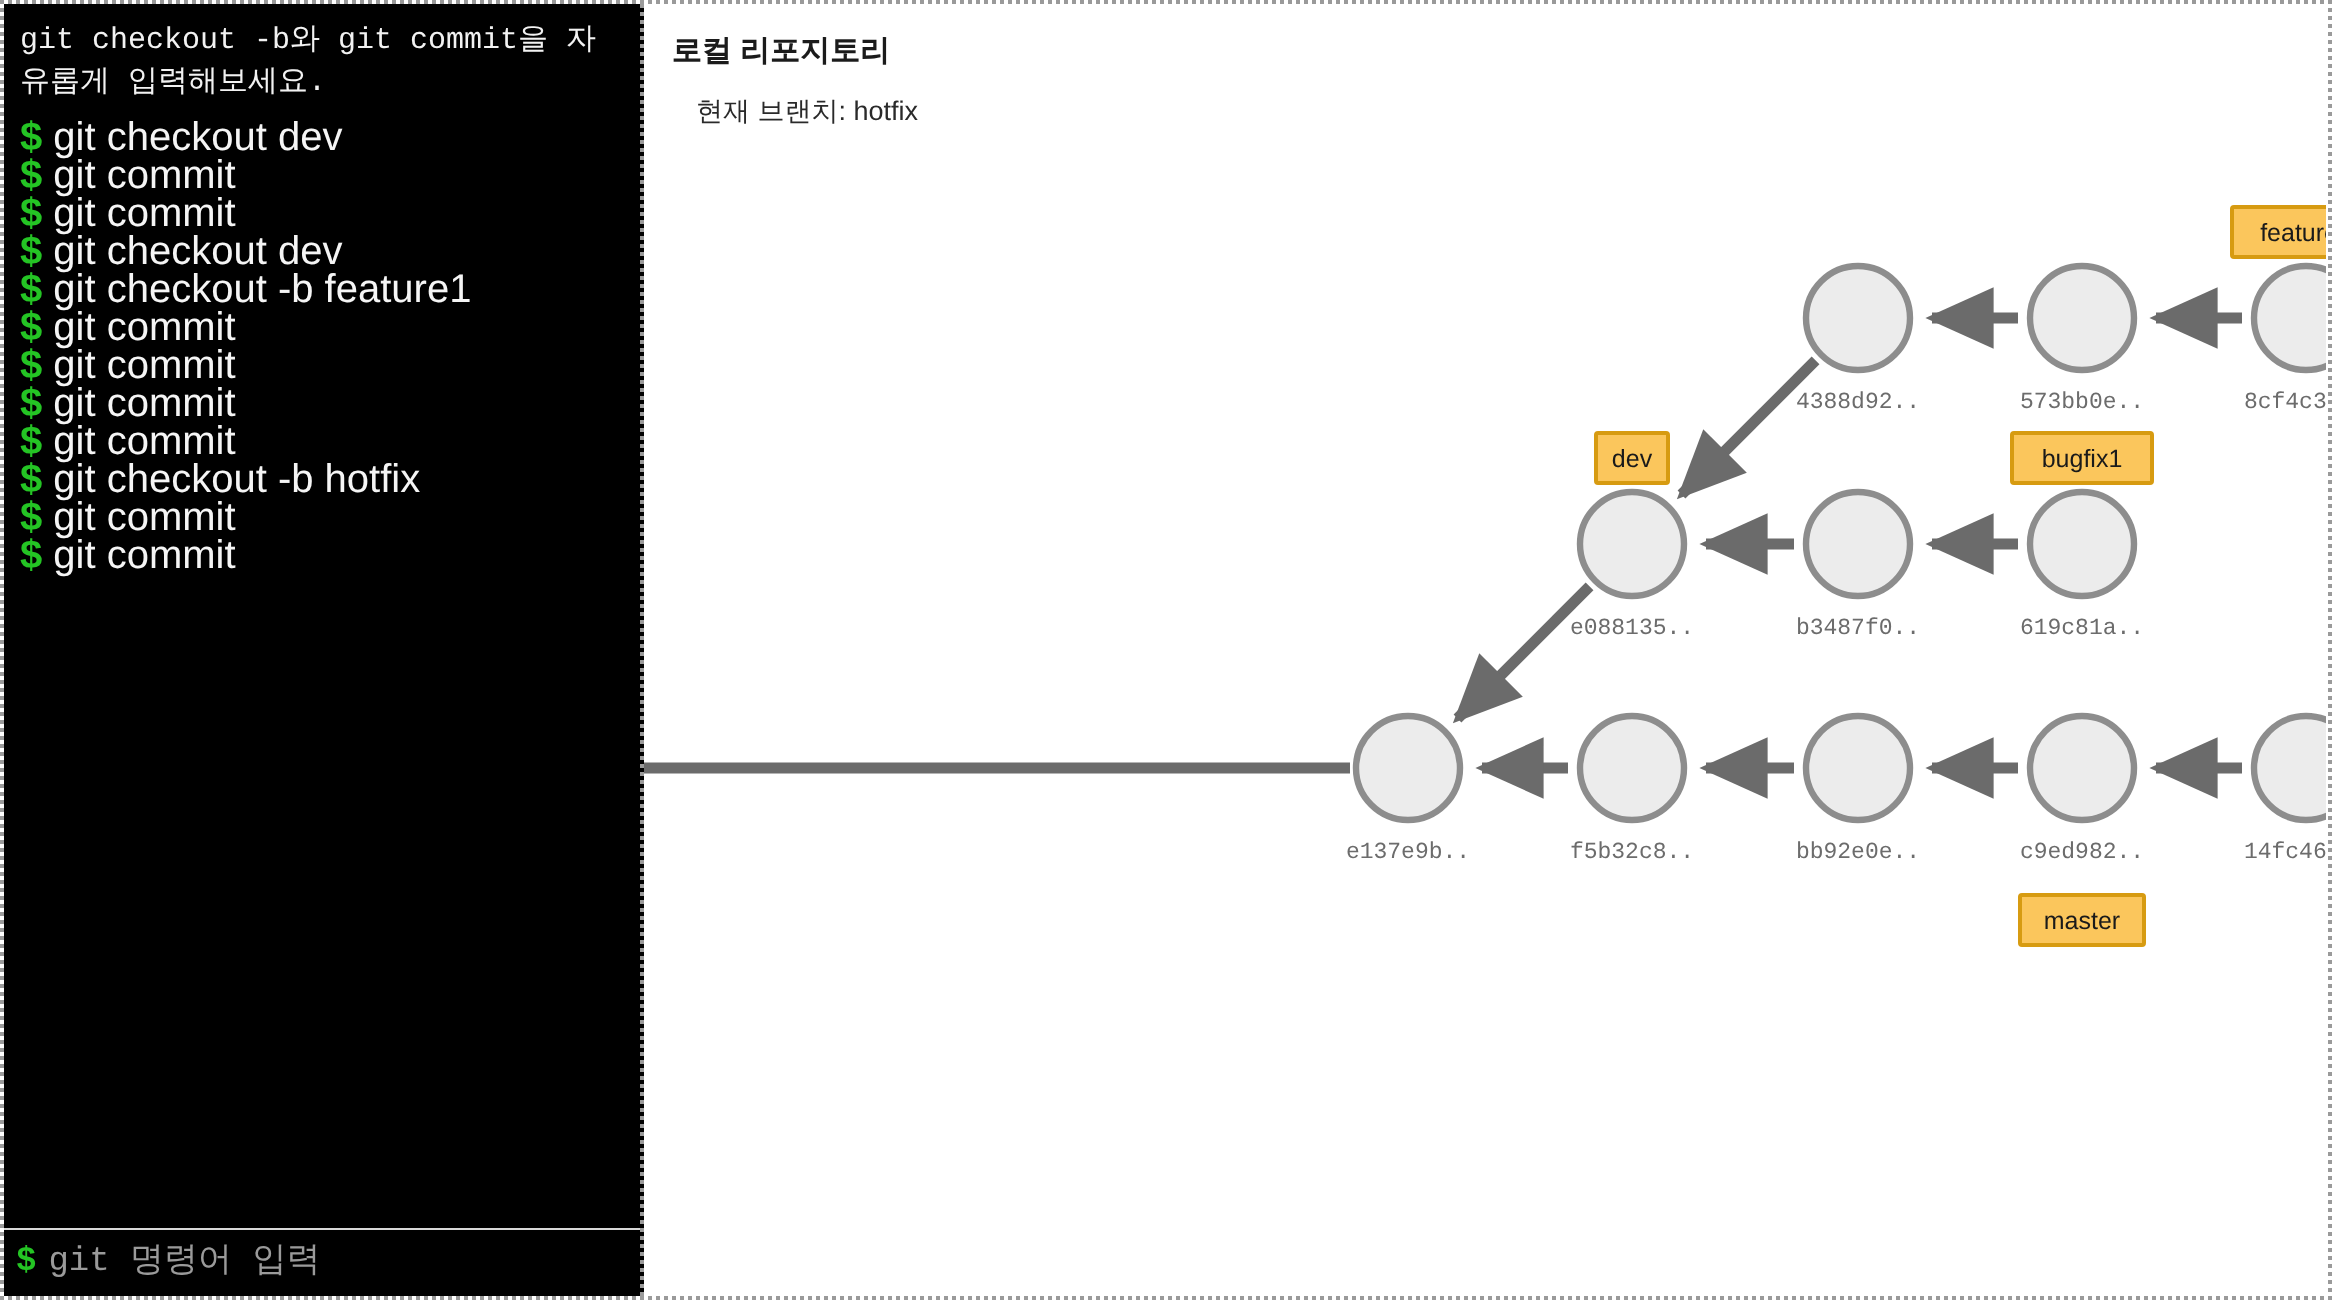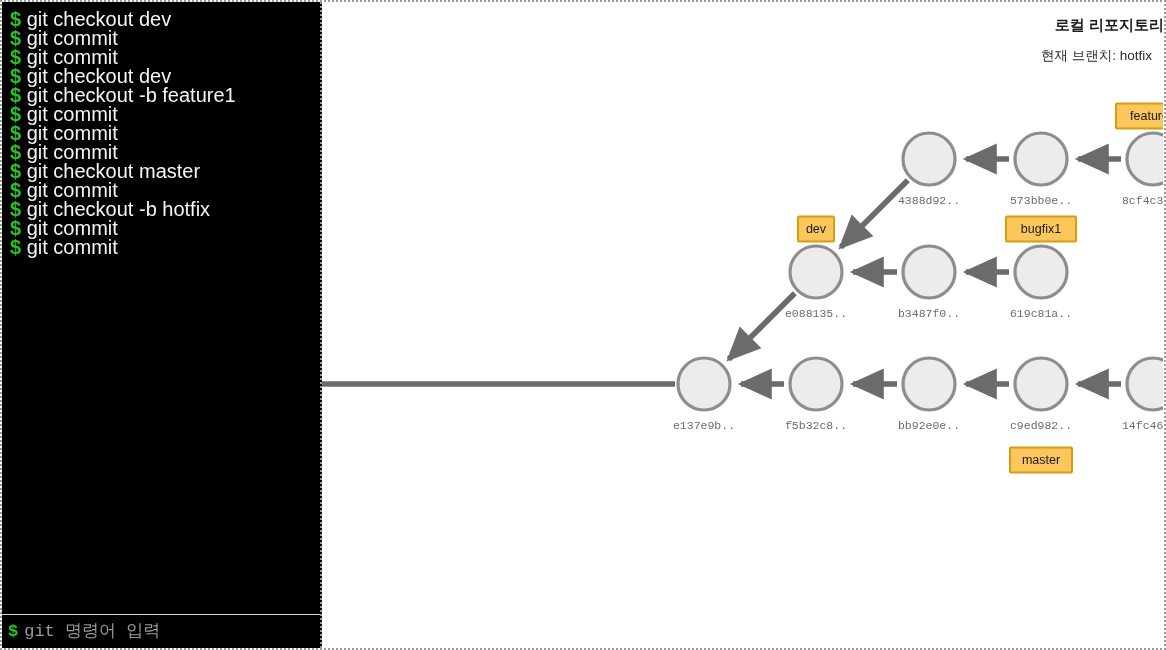--- a/index.html
+++ b/index.html
@@ -95,21 +95,20 @@
   }
 
   
   .repo-panel {
     position: relative;
     flex: 1 1 auto;
     height: 100%;
     background: #ffffff;
     box-sizing: border-box;
     padding: 14px 0 0 14px;
-    text-align: right;
   }
   .repo-title {
     font-size: 15px;
     font-weight: bold;
     color: #1b1b1b;
     margin: 0 0 7px 0;
     letter-spacing: 0px;
   }
   .repo-branch {
     font-size: 13.5px;
@@ -159,30 +158,30 @@
     dominant-baseline: middle;
   }
 </style>
 </head>
 <body>
 
 <div id="app">
 
   <div class="terminal">
     <div class="terminal-body">
+      <div class="term-intro">git checkout -b와 git commit을 자유롭게 입력해보세요.</div>
       <div id="history-list">
           <div class="term-line"><span class="prompt">$</span><span> git checkout dev</span></div>
           <div class="term-line"><span class="prompt">$</span><span> git commit</span></div>
           <div class="term-line"><span class="prompt">$</span><span> git commit</span></div>
           <div class="term-line"><span class="prompt">$</span><span> git checkout dev</span></div>
           <div class="term-line"><span class="prompt">$</span><span> git checkout -b feature1</span></div>
           <div class="term-line"><span class="prompt">$</span><span> git commit</span></div>
           <div class="term-line"><span class="prompt">$</span><span> git commit</span></div>
           <div class="term-line"><span class="prompt">$</span><span> git commit</span></div>
-          <div class="term-line"><span class="prompt">$</span><span> git checkout master</span></div>
           <div class="term-line"><span class="prompt">$</span><span> git commit</span></div>
           <div class="term-line"><span class="prompt">$</span><span> git checkout -b hotfix</span></div>
           <div class="term-line"><span class="prompt">$</span><span> git commit</span></div>
           <div class="term-line"><span class="prompt">$</span><span> git commit</span></div>
         </div>
     </div>
     <div class="terminal-input-row">
       <span class="prompt">$</span>
       <input class="cmd-input" type="text" placeholder="git 명령어 입력" style="">
     </div>

